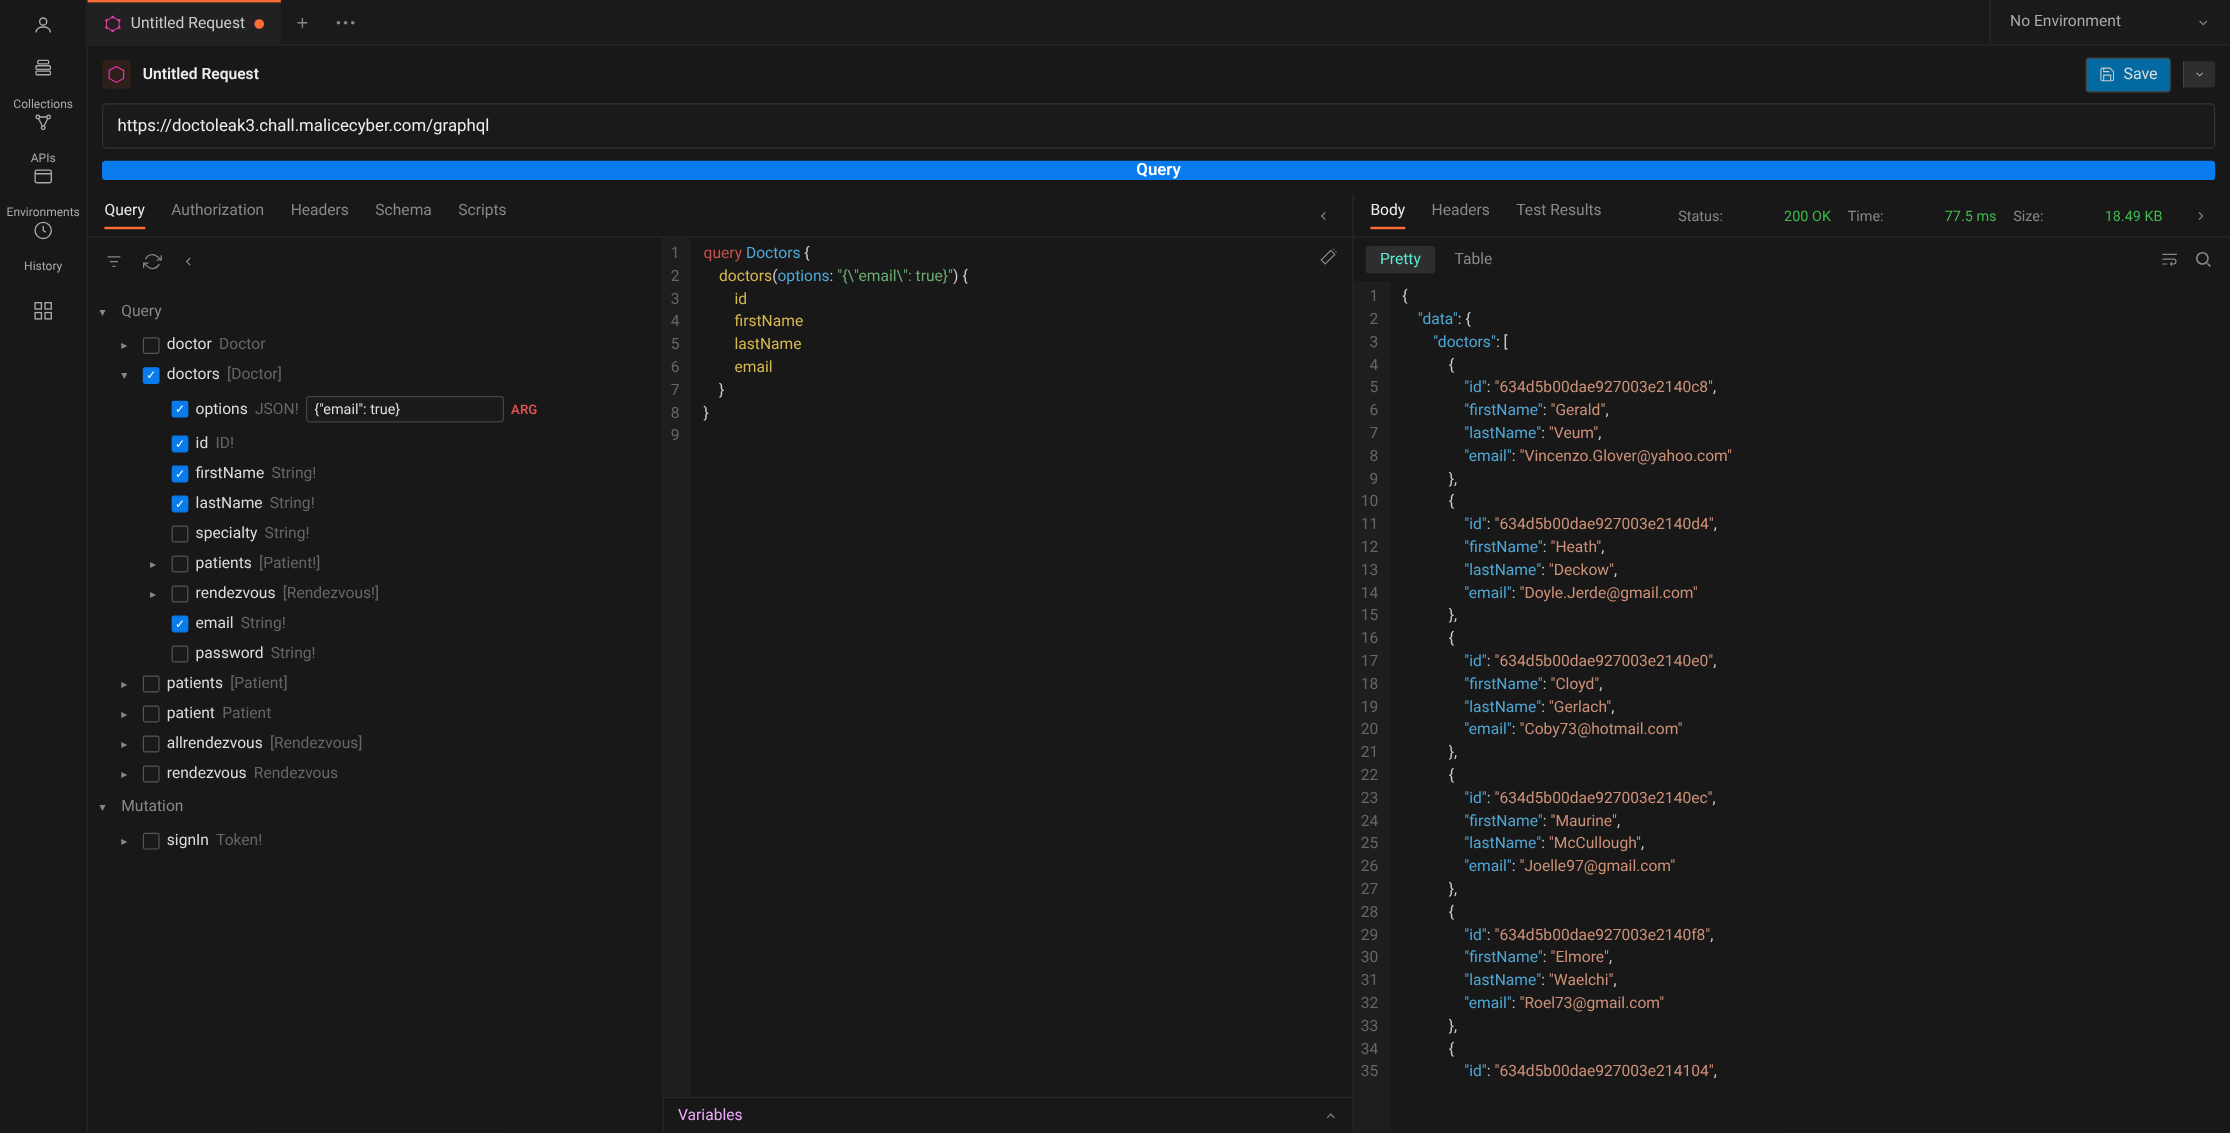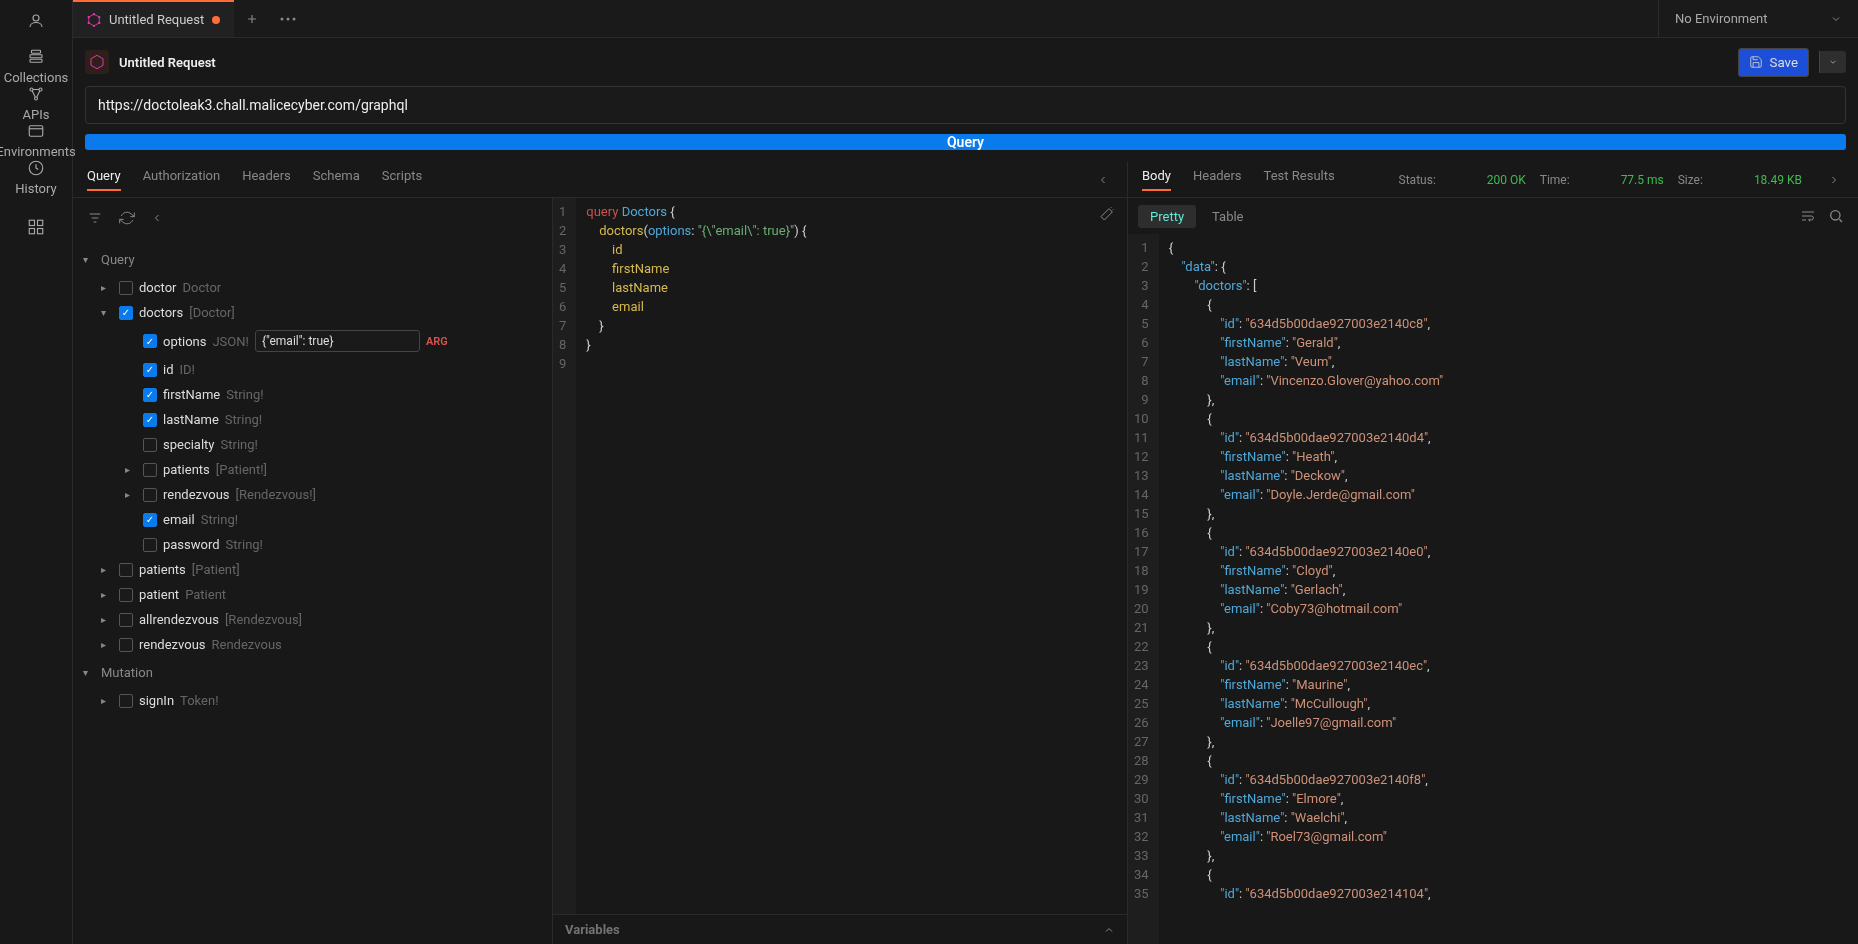--- a/index.html
+++ b/index.html
@@ -2,40 +2,40 @@
 <html><head>
 <meta charset="utf-8">
 <style>
 * { margin:0; padding:0; box-sizing:border-box; font-family:-apple-system,BlinkMacSystemFont,"Segoe UI",Roboto,sans-serif; }
 body { background:#181818; color:#ccc; font-size:13px; height:944px; width:1858px; overflow:hidden; display:flex; }
 .mono { font-family:"SF Mono",Monaco,Consolas,monospace; }
 
 
 .rail { width:73px; background:#181818; border-right:1px solid #2a2a2a; display:flex; flex-direction:column; align-items:center; padding-top:12px; gap:18px; }
 .rail-item { display:flex; flex-direction:column; align-items:center; gap:4px; cursor:pointer; color:#aaa; }
-.rail-item span { font-size:13px; }
+.rail-item span { font-size:10px;margin-top:12px; }
 .rail-icon { width:18px; height:18px; fill:none; stroke:#aaa; stroke-width:1.5; }
 
 
 .main { flex:1; display:flex; flex-direction:column; }
 
 
 .tabs-row { height:38px; background:#1a1a1a; display:flex; align-items:stretch; border-bottom:1px solid #2a2a2a; }
 .tab { display:flex; align-items:center; gap:8px; padding:0 14px; background:#212121; border-top:2px solid #ff6c37; cursor:pointer; }
 .tab-dot { width:8px; height:8px; border-radius:50%; background:#ff6c37; }
 .tab-icon { width:14px; height:14px; }
 .tab-plus,.tab-more { width:36px; display:flex; align-items:center; justify-content:center; cursor:pointer; color:#888; }
 .env-select { margin-left:auto; display:flex; align-items:center; gap:8px; padding:0 16px; color:#aaa; cursor:pointer; border-left:1px solid #2a2a2a; min-width:200px; }
 .env-select svg { margin-left:auto; }
 
 
 .hdr { height:48px; display:flex; align-items:center; padding:0 12px; gap:10px; }
 .hdr-badge { width:24px; height:24px; background:#2e1f1a; border-radius:4px; display:flex; align-items:center; justify-content:center; }
 .hdr-title { font-weight:600; color:#eee; }
-.save-btn { margin-left:auto; display:flex; align-items:center; gap:6px; background:#1d4ed8; border:1px solid #444; border-radius:3px; padding:6px 10px; color:#ddd; cursor:pointer; }
+.save-btn { margin-left:auto; display:flex; align-items:center; gap:6px; background:#0369a1; border:1px solid #444; border-radius:3px; padding:6px 10px; color:#ddd; cursor:pointer; }
 .save-chev { border-left:1px solid #444; padding:6px 8px; background:#2e2e2e; border-radius:0 3px 3px 0; cursor:pointer; }
 
 
 .url-row { padding:0 12px 12px; display:flex; gap:10px;flex-direction:column; }
 .url-input { flex:1; background:#1a1a1a; border:1px solid #333; border-radius:4px; padding:10px 12px; color:#eee; font-size:14px; }
 .send-btn { background:#097bed; color:#fff; border:none; border-radius:3px; padding:0 20px; font-weight:600; cursor:pointer; font-size:14px; }
 
 
 .workspace { flex:1; display:flex; min-height:0; }
 .req-pane { flex:1; display:flex; flex-direction:column; border-right:1px solid #2a2a2a; min-width:0; }
@@ -78,21 +78,21 @@
 .code { padding:4px 10px; white-space:pre; }
 .kw-query { color:#c94f4f; }
 .kw-name { color:#4fa8d8; }
 .kw-field { color:#d8b94f; }
 .kw-arg { color:#4fa8d8; }
 .kw-str { color:#6aab73; }
 .kw-punc { color:#ccc; }
 .kw-key { color:#4fa8d8; }
 .kw-val-str { color:#ce9178; }
 .editor-toolbar { position:absolute; top:4px; right:8px; display:flex; gap:6px; }
-.vars-bar { height:30px; border-top:1px solid #2a2a2a; display:flex; align-items:center; padding:0 12px; color:#737373;font-weight:bold; }
+.vars-bar { height:30px; border-top:1px solid #2a2a2a; display:flex; align-items:center; padding:0 12px; color:#f0abfc; }
 .vars-bar .spacer { flex:1; }
 
 
 .res-tabs { display:flex; align-items:center; gap:4px; padding:6px 10px; }
 .res-tab { padding:4px 12px; border-radius:3px; cursor:pointer; color:#888; }
 .res-tab.active { background:#2e2e2e; color:#5eead4; }
 .res-tabs .spacer { flex:1; }
 .res-editor { flex:1; display:flex; font-size:13px; line-height:19px; overflow:auto; }
 
 svg { display:block; }

